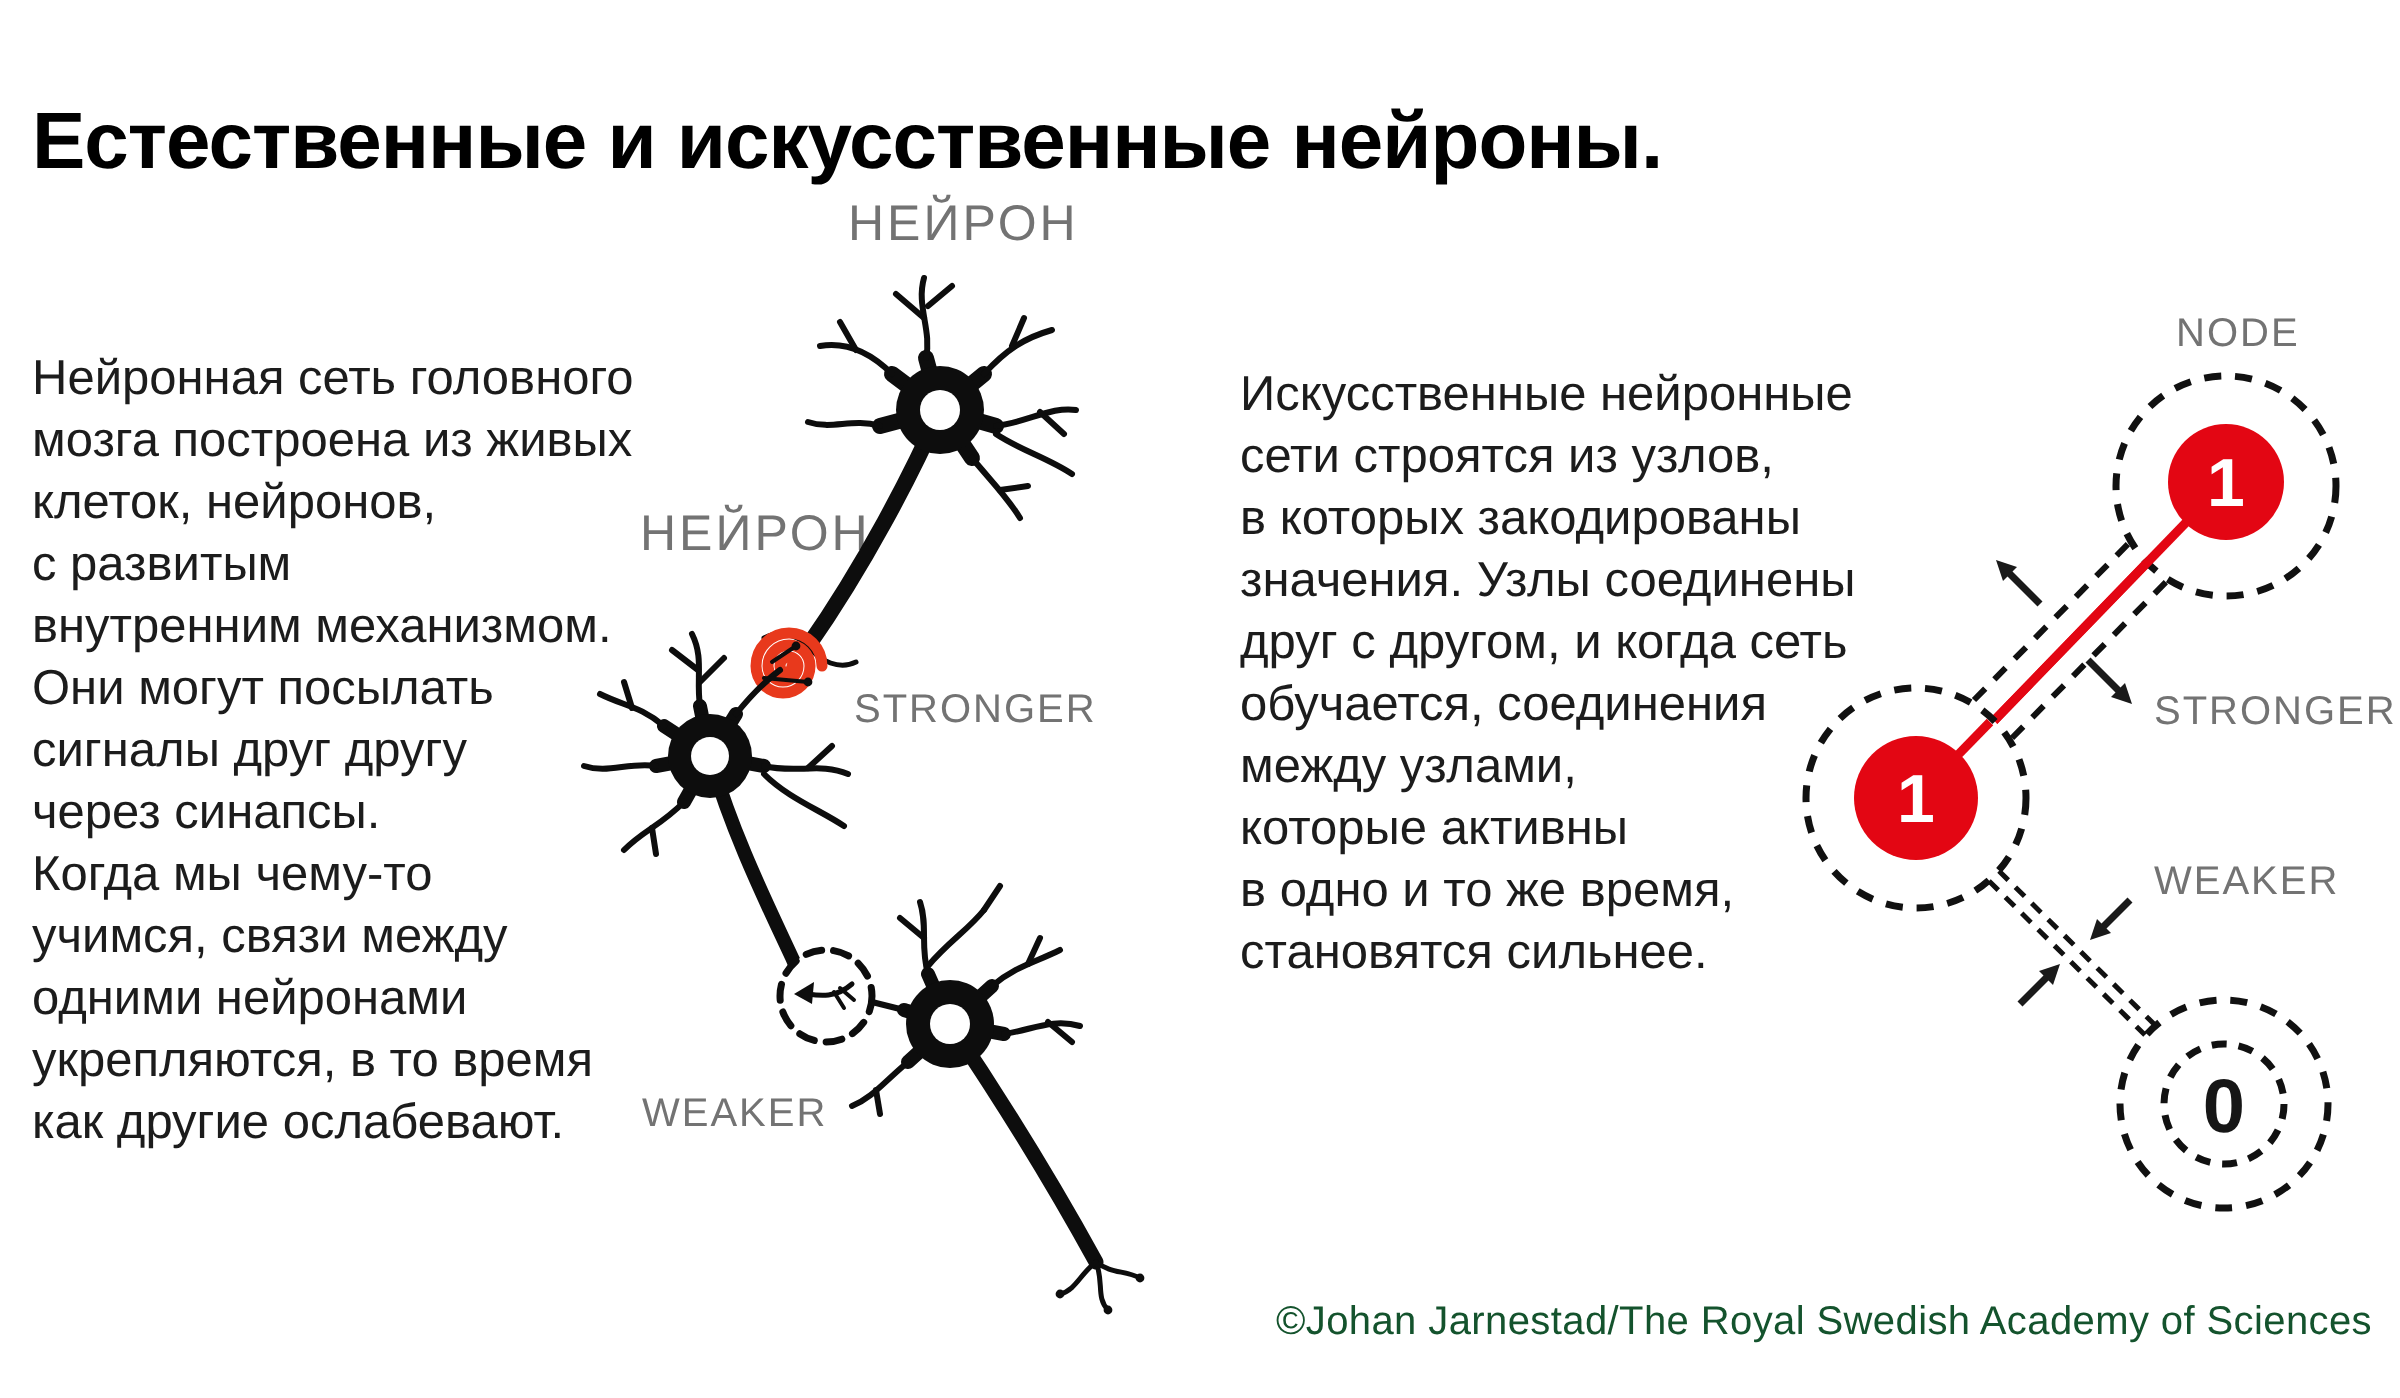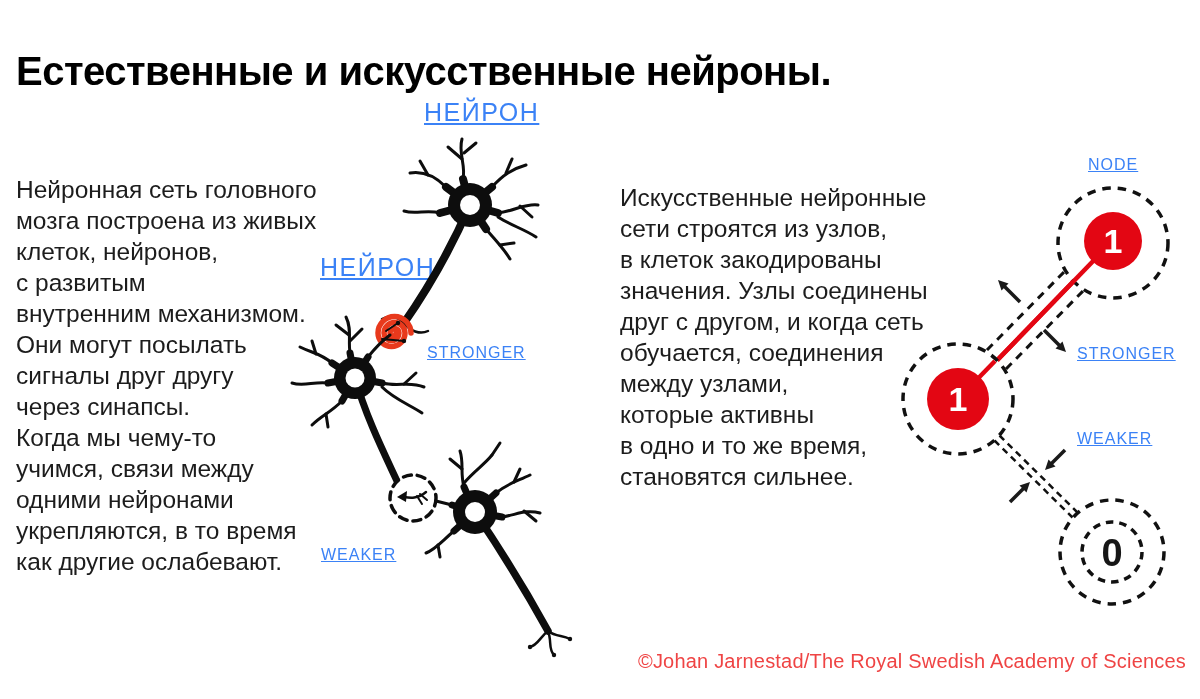--- a/index.html
+++ b/index.html
@@ -11,26 +11,26 @@
   .abs{position:absolute;}
   .title{
     left:16px;top:26px;font-size:40px;font-weight:700;color:#000;
     letter-spacing:-0.5px;line-height:1.1;white-space:nowrap;margin-top:23px;
   }
   .body-text{
     font-size:24.5px;line-height:31px;color:#1c1c1c;white-space:pre-line;
     letter-spacing:0px;width:400px;
   }
   .lbl{
-    color:#3b82f6;letter-spacing:1px;white-space:nowrap;text-decoration:underline;
+    color:#737373;letter-spacing:1px;white-space:nowrap;
   }
   .lbl-lg{font-size:25px;letter-spacing:1.5px;}
-  .lbl-sm{font-size:16px;}
+  .lbl-sm{font-size:20px;}
   .credit{
-    right:14px;top:650px;font-size:20px;color:#ef4444;text-align:right;
+    right:14px;top:650px;font-size:20px;color:#14532d;text-align:right;
     letter-spacing:0.2px;white-space:nowrap;
   }
   svg{display:block;}
 </style>
 </head>
 <body>
 
 <div class="abs title">Естественные и искусственные нейроны.</div>
 
 <div class="abs body-text" style="left:16px;top:174px">Нейронная сеть головного
@@ -42,21 +42,21 @@
 сигналы друг другу
 через синапсы.
 Когда мы чему-то
 учимся, связи между
 одними нейронами
 укрепляются, в то время
 как другие ослабевают.</div>
 
 <div class="abs body-text" style="left:620px;top:182px">Искусственные нейронные
 сети строятся из узлов,
-в клеток закодированы
+в которых закодированы
 значения. Узлы соединены
 друг с другом, и когда сеть
 обучается, соединения
 между узлами,
 которые активны
 в одно и то же время,
 становятся сильнее.</div>
 
 <div class="abs lbl lbl-lg" style="left:424px;top:98px">НЕЙРОН</div>
 <div class="abs lbl lbl-lg" style="left:320px;top:253px">НЕЙРОН</div>

